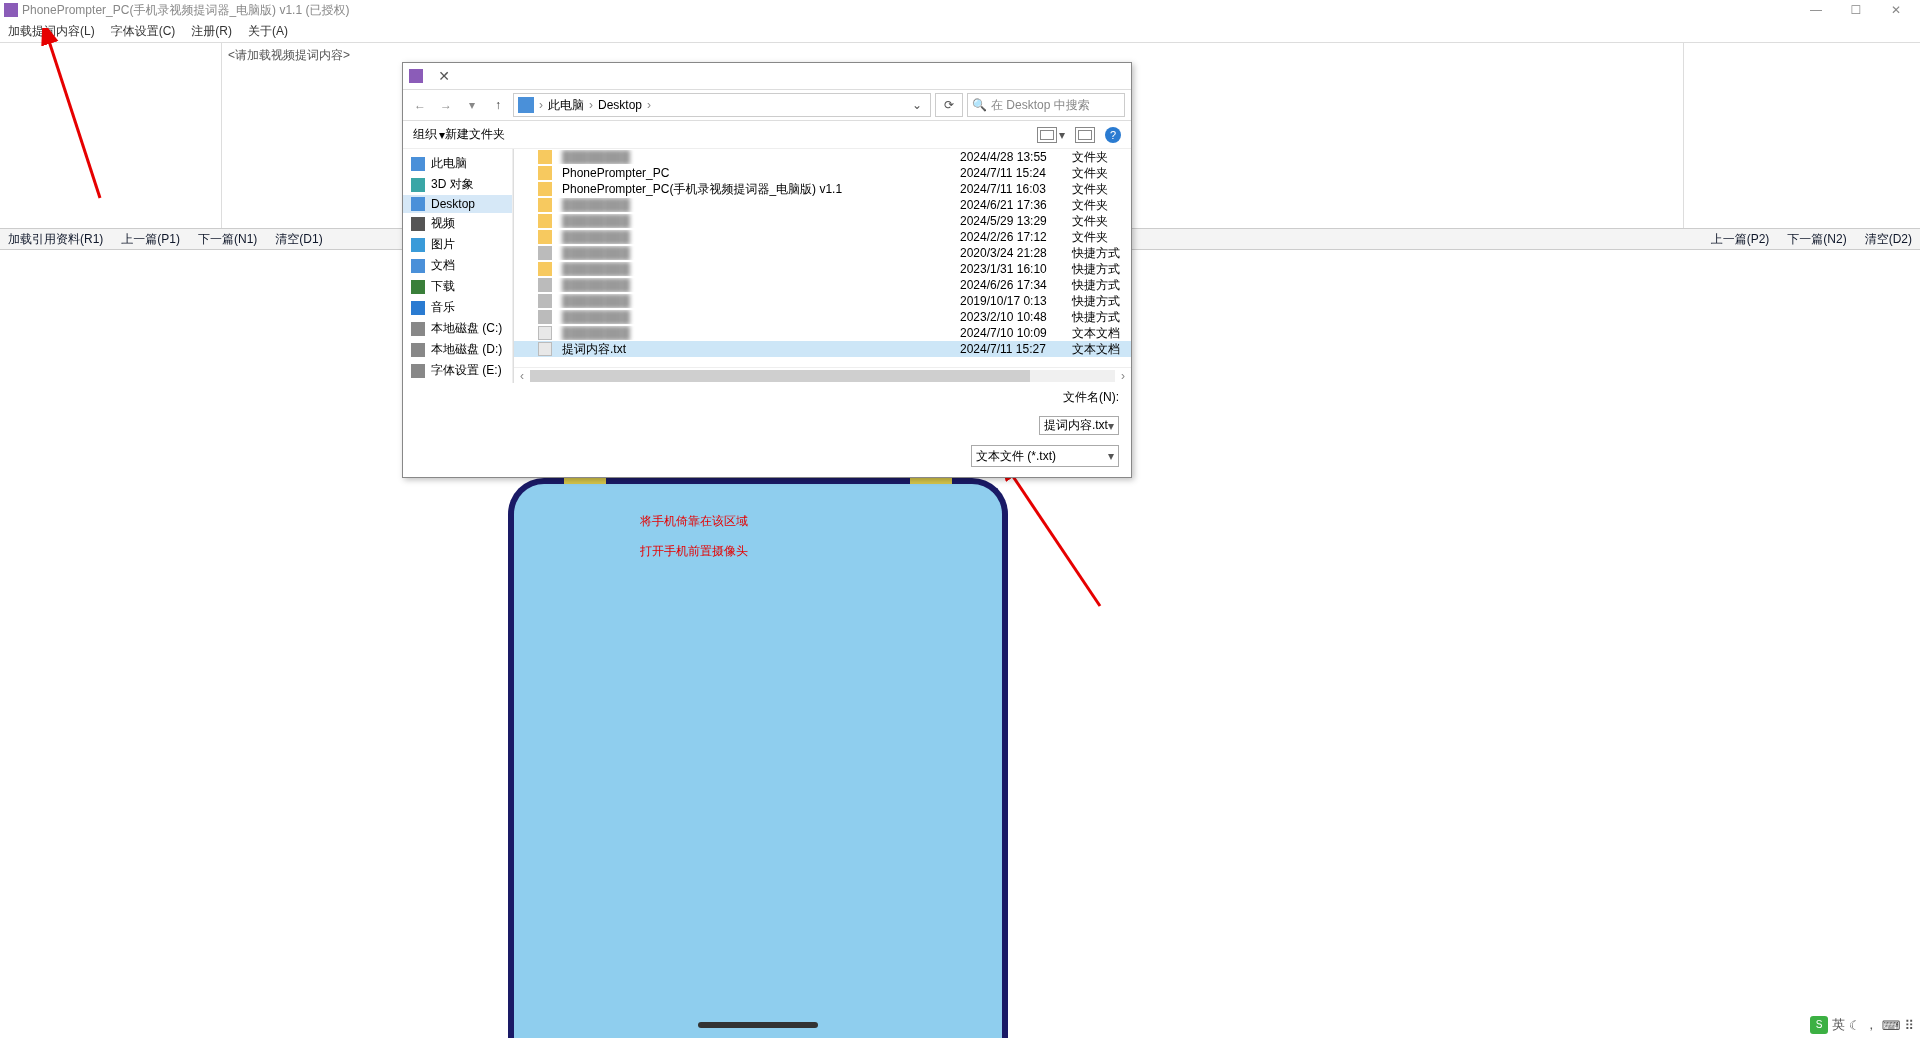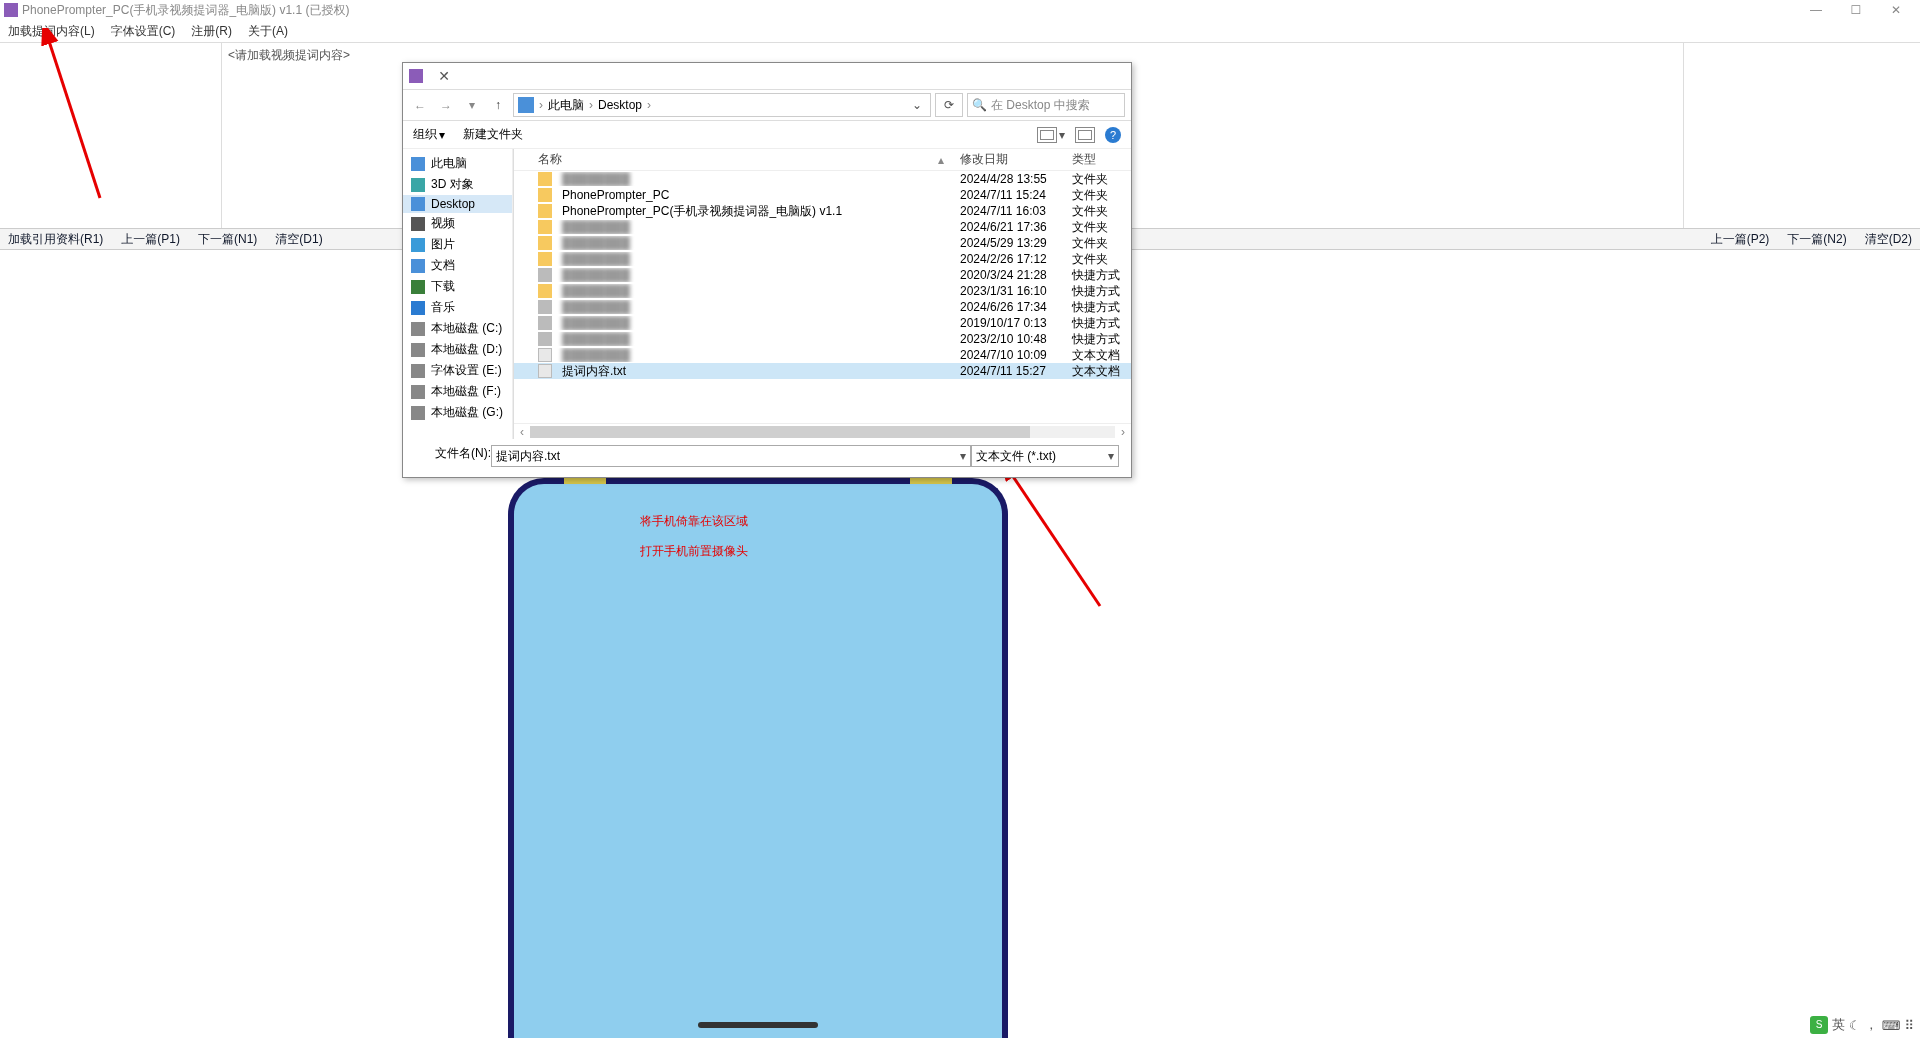--- a/index.html
+++ b/index.html
@@ -45,21 +45,21 @@
 .dlg-nav { height:32px; border-top:1px solid #ddd; border-bottom:1px solid #ddd; display:flex; align-items:center; padding:0 6px; gap:4px; }
 .navbtn { width:22px; height:22px; text-align:center; line-height:22px; color:#888; cursor:pointer; }
 .navbtn.enabled { color:#333; }
 .breadcrumb { flex:1; height:24px; border:1px solid #ccc; display:flex; align-items:center; padding:0 4px; gap:2px; }
 .breadcrumb .pc-icon { width:16px; height:16px; background:#4a90d9; }
 .breadcrumb .sep { color:#888; padding:0 3px; }
 .breadcrumb .drop { margin-left:auto; color:#555; padding:0 4px; }
 .refresh { width:28px; height:24px; border:1px solid #ccc; text-align:center; line-height:22px; color:#555; cursor:pointer; }
 .search { width:158px; height:24px; border:1px solid #ccc; display:flex; align-items:center; padding:0 4px; color:#888; gap:4px; }
 
-.dlg-toolbar { height:28px; display:flex; align-items:center; padding:0 10px; gap:18px; border-bottom:1px solid #eee; }
+.dlg-toolbar { height:28px; display:flex; align-items:center; padding:0 10px; border-bottom:1px solid #eee; }
 .dlg-toolbar .r { margin-left:auto; display:flex; align-items:center; gap:10px; color:#555; }
 .tb-drop { display:flex; align-items:center; gap:2px; cursor:pointer; }
 .vicon { width:20px; height:16px; border:1px solid #888; position:relative; cursor:pointer; }
 .vicon::after { content:""; position:absolute; inset:2px; border:1px solid #888; }
 .helpicon { width:16px; height:16px; border-radius:50%; background:#2a7bd1; color:#fff; text-align:center; line-height:16px; font-size:11px; cursor:pointer; }
 
 .dlg-body { flex:1; display:flex; min-height:0; }
 .side { width:110px; border-right:1px solid #eee; overflow:hidden; padding:4px 0; }
 .side .item { display:flex; align-items:center; gap:6px; padding:2px 8px; cursor:pointer; white-space:nowrap; }
 .side .item.sel { background:#d6e8f7; }
@@ -88,21 +88,21 @@
 .fico-link { background:#bbb; }
 .fico-txt { background:#e8e8e8; border:1px solid #bbb; }
 .blurred { filter:blur(2px); color:#999; }
 
 .hscroll { height:16px; border-top:1px solid #eee; display:flex; align-items:center; }
 .hscroll .btn { width:16px; text-align:center; color:#888; cursor:pointer; }
 .hscroll .track { flex:1; height:12px; background:#f0f0f0; position:relative; }
 .hscroll .thumb { position:absolute; left:0; top:0; height:12px; width:500px; background:#cfcfcf; }
 
 .dlg-footer { padding:6px 12px 10px; display:flex; flex-direction:column; gap:8px; }
-.fn-row { display:flex; align-items:flex-start; gap:0; }
+.fn-row { display:flex; align-items:flex-end; gap:10px;flex-direction:column; }
 .fn-row label { width:76px; text-align:right; }
 .fn-row .combo { height:22px; border:1px solid #aaa; display:flex; align-items:center; padding:0 4px; }
 .fn-row .filename { flex:1; }
 .fn-row .filetype { width:148px; }
 .fn-row .combo .dd { margin-left:auto; color:#555; }
 .btn-row { display:flex; justify-content:flex-end; gap:10px; }
 .winbtn2 { width:66px; height:22px; border:1px solid #888; background:#f4f4f4; text-align:center; line-height:20px; cursor:pointer; }
 .winbtn2.primary { border:2px solid #3a7bc8; line-height:18px; }
 </style>
 </head>
@@ -273,29 +273,20 @@
         <div class="item">
           <span class="side-ico ico-disk"></span>
           <span>本地磁盘 (F:)</span>
         </div>
         <div class="item">
           <span class="side-ico ico-disk"></span>
           <span>本地磁盘 (G:)</span>
         </div>
       </div>
     <div class="filepane">
-      <div class="filehdr">
-        <div class="col col-name">
-          <span style="width:10px"></span>
-            <span>名称</span>
-          <span style="margin-left:auto;color:#888">▴</span>
-        </div>
-        <div class="col col-date">修改日期</div>
-        <div class="col col-type">类型</div>
-      </div>
       <div class="filelist" id="filelist">
           <div class="row">
             <div class="col col-name">
               <span style="width:10px;display:inline-block"></span>
               <span class="fico fico-folder"></span>
               <span class="blurred">████████</span>
             </div>
             <div class="col col-date">2024/4/28 13:55</div>
             <div class="col col-type">文件夹</div>
           </div>

